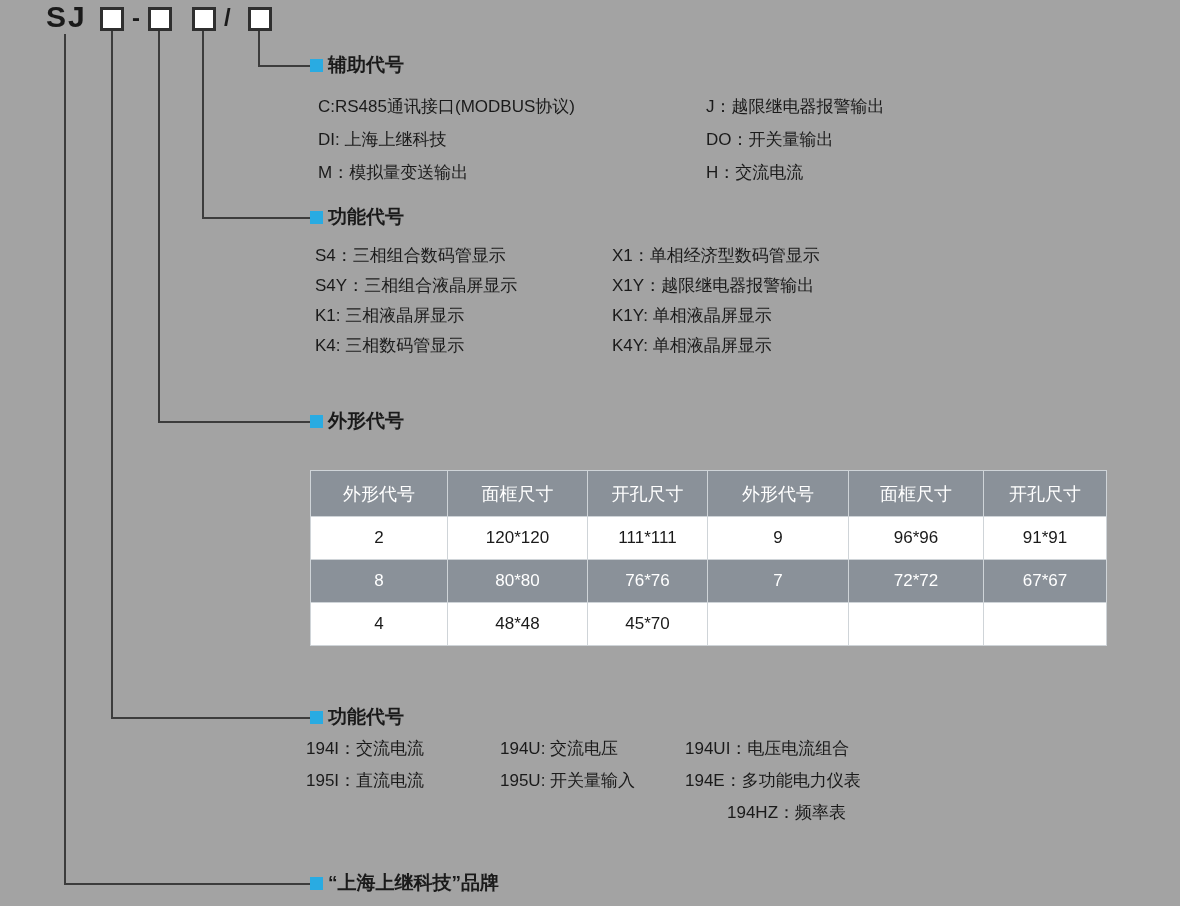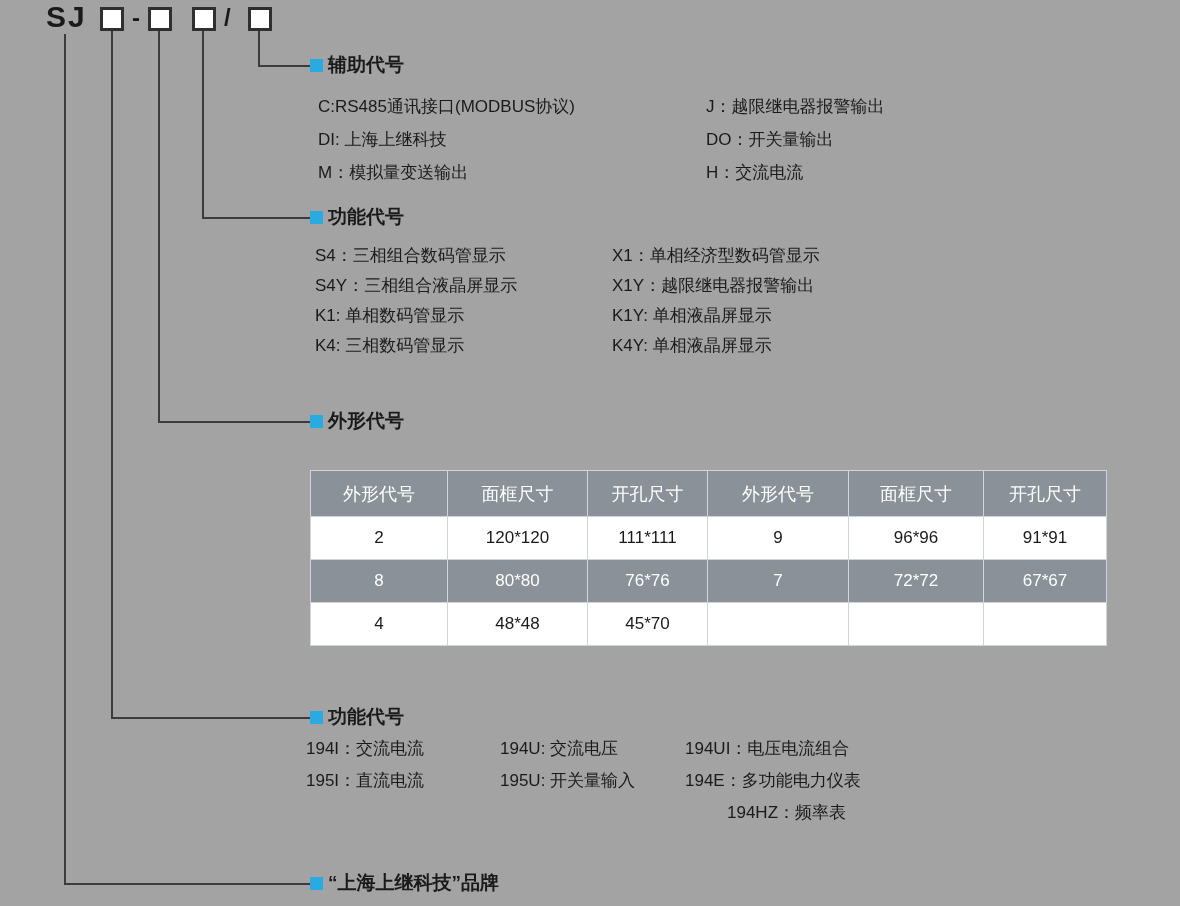--- a/index.html
+++ b/index.html
@@ -96,21 +96,21 @@
   <div class="rows disp-rows">
     <div class="row">
       <span>S4：三相组合数码管显示</span>
       <span>X1：单相经济型数码管显示</span>
     </div>
     <div class="row">
       <span>S4Y：三相组合液晶屏显示</span>
       <span>X1Y：越限继电器报警输出</span>
     </div>
     <div class="row">
-      <span>K1: 单相数码管显示</span>
+      <span>K1: 三相液晶屏显示</span>
       <span>K1Y: 单相液晶屏显示</span>
     </div>
     <div class="row">
       <span>K4: 三相数码管显示</span>
       <span>K4Y: 单相液晶屏显示</span>
     </div>
   </div>
 
   <div class="bullet" style="left:310px; top:415px;"></div>
   <div class="sec-title" style="top:408px;">外形代号</div>

